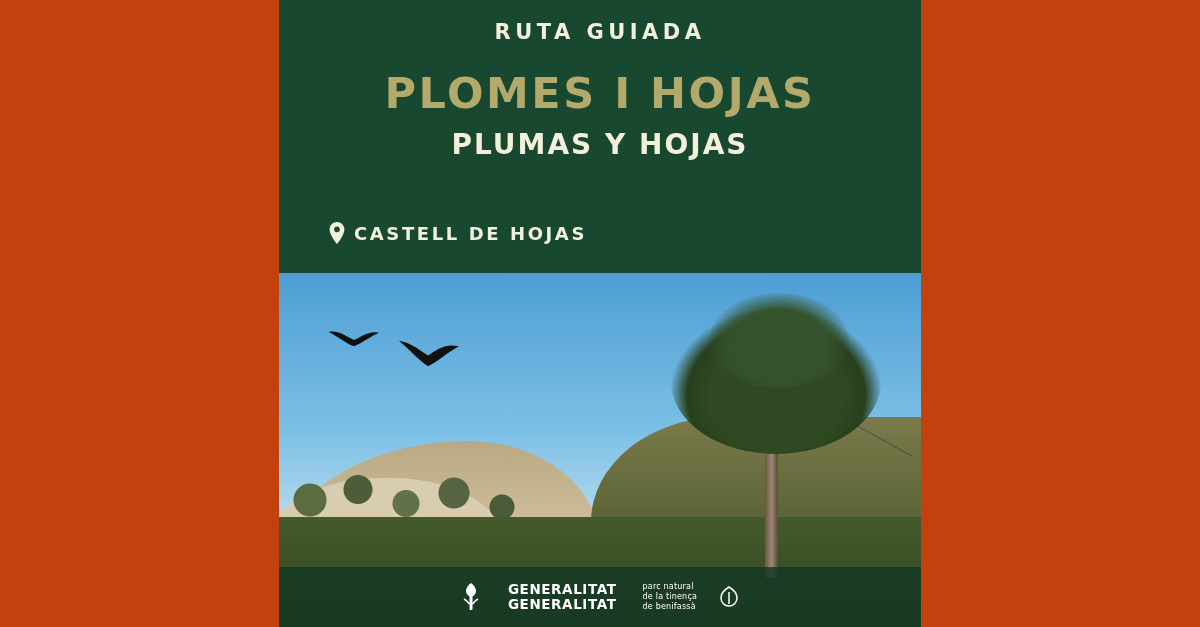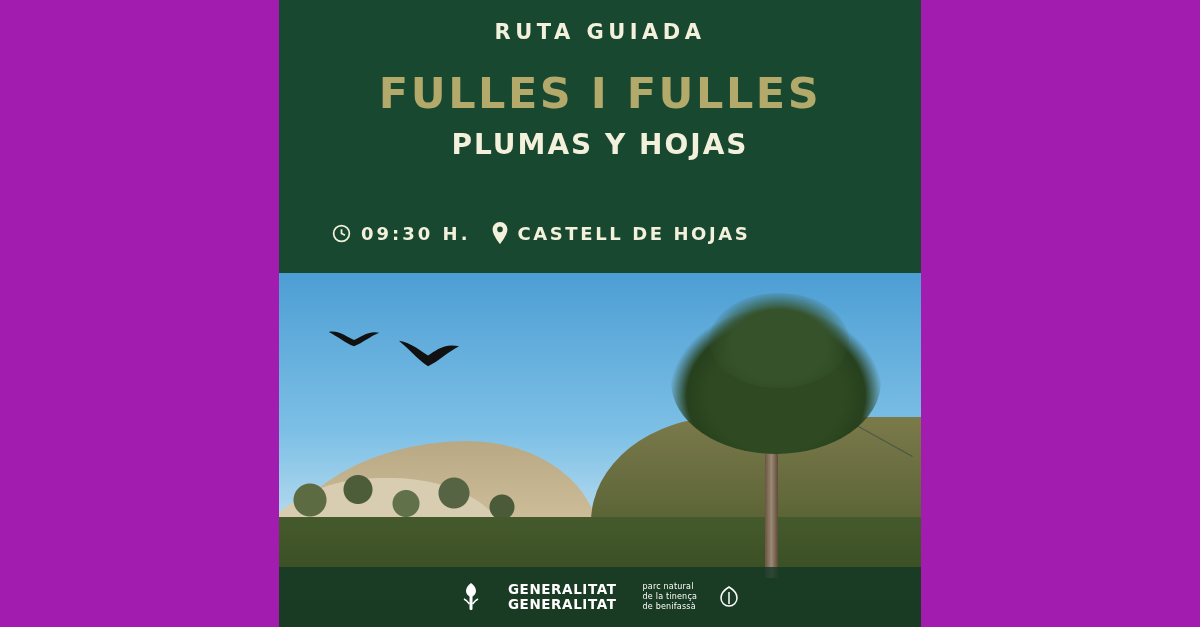--- a/index.html
+++ b/index.html
@@ -5,21 +5,21 @@
   * { box-sizing: border-box; margin: 0; padding: 0; }
   html, body {
     width: 1200px; height: 627px;
     background: #18482f;
     font-family: "DejaVu Sans", sans-serif;
     overflow: hidden;
   }
   #poster {
     position: relative;
     width: 1200px; height: 627px;
-    background: #a21caf;
+    background: #c2410c;
   }
   
   .poster-col {
     position: absolute;
     left: 279px; top: 0;
     width: 642px; height: 627px;
     background: #18482f;
   }
   .kicker {
     margin-top: 20px;
@@ -211,35 +211,26 @@
 </style>
 </head>
 <body>
 
 <div id="poster">
 
   <div class="poster-col">
 
     <div class="kicker">RUTA GUIADA</div>
 
-    <div class="title-va">FULLES I FULLES</div>
+    <div class="title-va">PLOMES I HOJAS</div>
     <div class="title-es">PLUMAS Y HOJAS</div>
 
     <div class="info-row">
 
 
-      <div class="time-block">
-        <span class="clock-icon">
-          <svg viewBox="0 0 24 24" width="21" height="21" fill="none" stroke="#f3f0dc" stroke-width="2">
-            <circle cx="12" cy="12" r="9"></circle>
-            <polyline points="12,7 12,12 16,14"></polyline>
-          </svg>
-        </span>
-        <span class="time-text">09:30 H.</span>
-      </div>
 
       <div class="place-block">
         <span class="pin-icon">
           <svg viewBox="0 0 16 22" width="16" height="22" fill="#f3f0dc">
             <path d="M8 0C3.9 0 .6 3.3.6 7.4 .6 13 8 22 8 22s7.4-9 7.4-14.6C15.4 3.3 12.1 0 8 0zm0 10.2a2.8 2.8 0 1 1 0-5.6 2.8 2.8 0 0 1 0 5.6z"></path>
           </svg>
         </span>
         <span class="place-text">CASTELL DE HOJAS</span>
       </div>
     </div>

